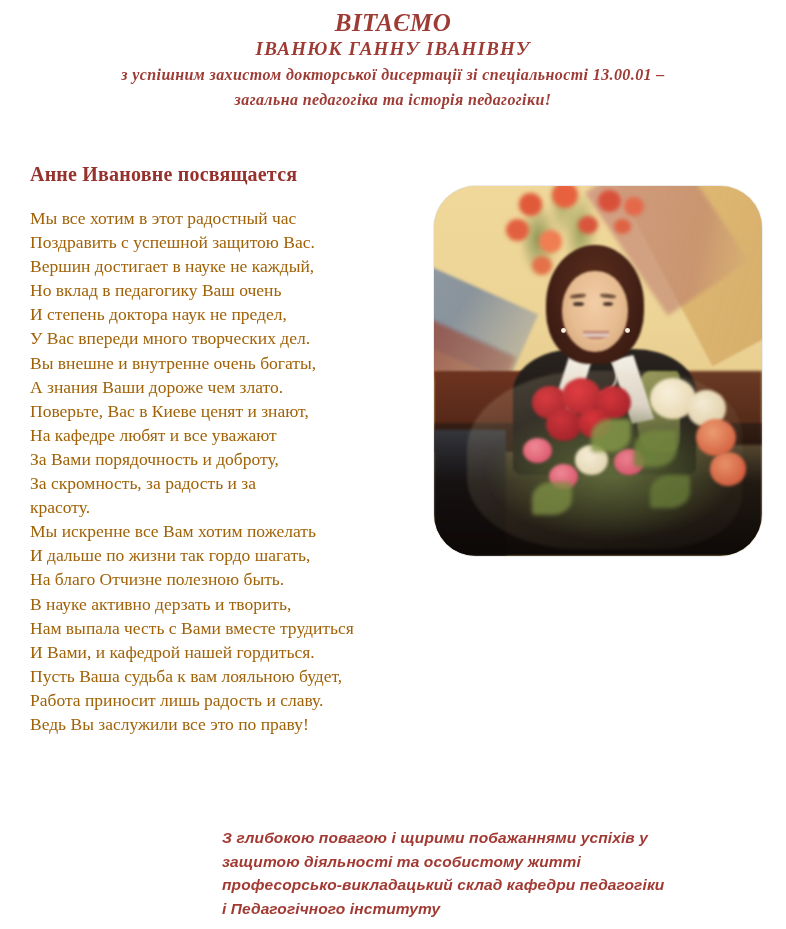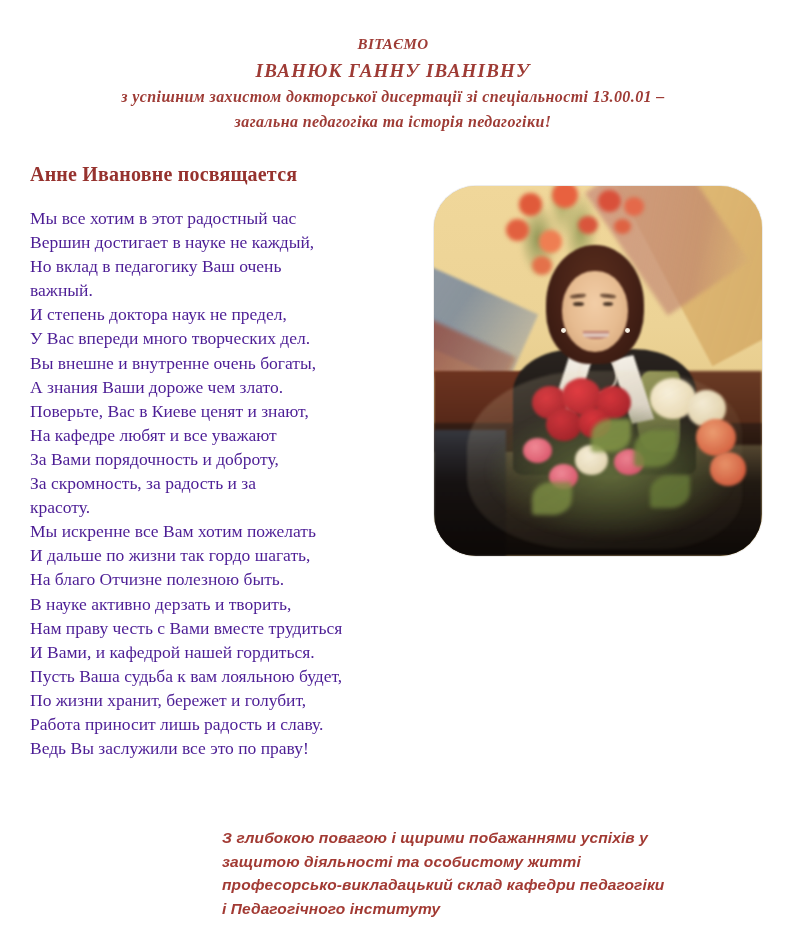--- a/index.html
+++ b/index.html
@@ -26,23 +26,22 @@
     text-align: center;
   }
   .header-line {
     font-family: "Liberation Serif", "DejaVu Serif", serif;
     font-style: italic;
     font-weight: bold;
     color: #9E3B35;
     letter-spacing: 0.4px;
   }
   .header-line.l1 {
-    font-size: 15px;
+    font-size: 25px;
     line-height: 25px;
-    margin-top: 22px;
   }
   .header-line.l2 {
     font-size: 19px;
     line-height: 27px;
     letter-spacing: 1.2px;
   }
   .header-line.l3,
   .header-line.l4 {
     font-size: 16px;
     line-height: 25px;
@@ -66,21 +65,21 @@
   .poem {
     position: absolute;
     top: 206px;
     left: 30px;
     width: 360px;
   }
   .poem-line {
     font-family: "Liberation Serif", "DejaVu Serif", serif;
     font-size: 17.5px;
     line-height: 24.1px;
-    color: #4c1d95;
+    color: #a16207;
     white-space: nowrap;
   }
 
   
   .photo-frame {
     position: absolute;
     left: 434px;
     top: 186px;
     width: 328px;
     height: 370px;
@@ -379,40 +378,39 @@
   <div class="header-line l1">ВІТАЄМО</div>
   <div class="header-line l2">ІВАНЮК  ГАННУ  ІВАНІВНУ</div>
   <div class="header-line l3">з успішним захистом докторської дисертації зі спеціальності  13.00.01 –</div>
   <div class="header-line l4">загальна педагогіка та історія педагогіки!</div>
 </div>
 
 <div class="poem-title">Анне Ивановне посвящается</div>
 
 <div class="poem">
   <div class="poem-line">Мы все хотим в этот радостный час</div>
+  <div class="poem-line">Поздравить с успешной защитою Вас.</div>
   <div class="poem-line">Вершин достигает в науке не каждый,</div>
   <div class="poem-line">Но вклад в педагогику Ваш очень</div>
-  <div class="poem-line">важный.</div>
   <div class="poem-line">И степень доктора наук не предел,</div>
   <div class="poem-line">У Вас впереди много творческих дел.</div>
   <div class="poem-line">Вы внешне и внутренне очень богаты,</div>
   <div class="poem-line">А знания Ваши дороже чем злато.</div>
   <div class="poem-line">Поверьте,  Вас в Киеве ценят и знают,</div>
   <div class="poem-line">На кафедре любят и все уважают</div>
   <div class="poem-line">За Вами порядочность  и доброту,</div>
   <div class="poem-line">За скромность, за радость  и за</div>
   <div class="poem-line">красоту.</div>
   <div class="poem-line">Мы искренне все Вам хотим пожелать</div>
   <div class="poem-line">И дальше по жизни так гордо шагать,</div>
   <div class="poem-line">На благо Отчизне полезною быть.</div>
   <div class="poem-line">В науке активно дерзать и творить,</div>
-  <div class="poem-line">Нам праву честь с Вами вместе трудиться</div>
+  <div class="poem-line">Нам выпала честь с Вами вместе трудиться</div>
   <div class="poem-line">И Вами, и кафедрой нашей гордиться.</div>
   <div class="poem-line">Пусть Ваша судьба к вам лояльною будет,</div>
-  <div class="poem-line">По жизни хранит, бережет и голубит,</div>
   <div class="poem-line">Работа приносит лишь радость и славу.</div>
   <div class="poem-line">Ведь Вы заслужили все это по праву!</div>
 </div>
 
 <div class="photo-frame">
   <div class="photo-canvas"></div>
   <div class="wall-band-a"></div>
   <div class="wall-band-b"></div>
   <div class="wall-blue-1"></div>
   <div class="wall-blue-2"></div>

